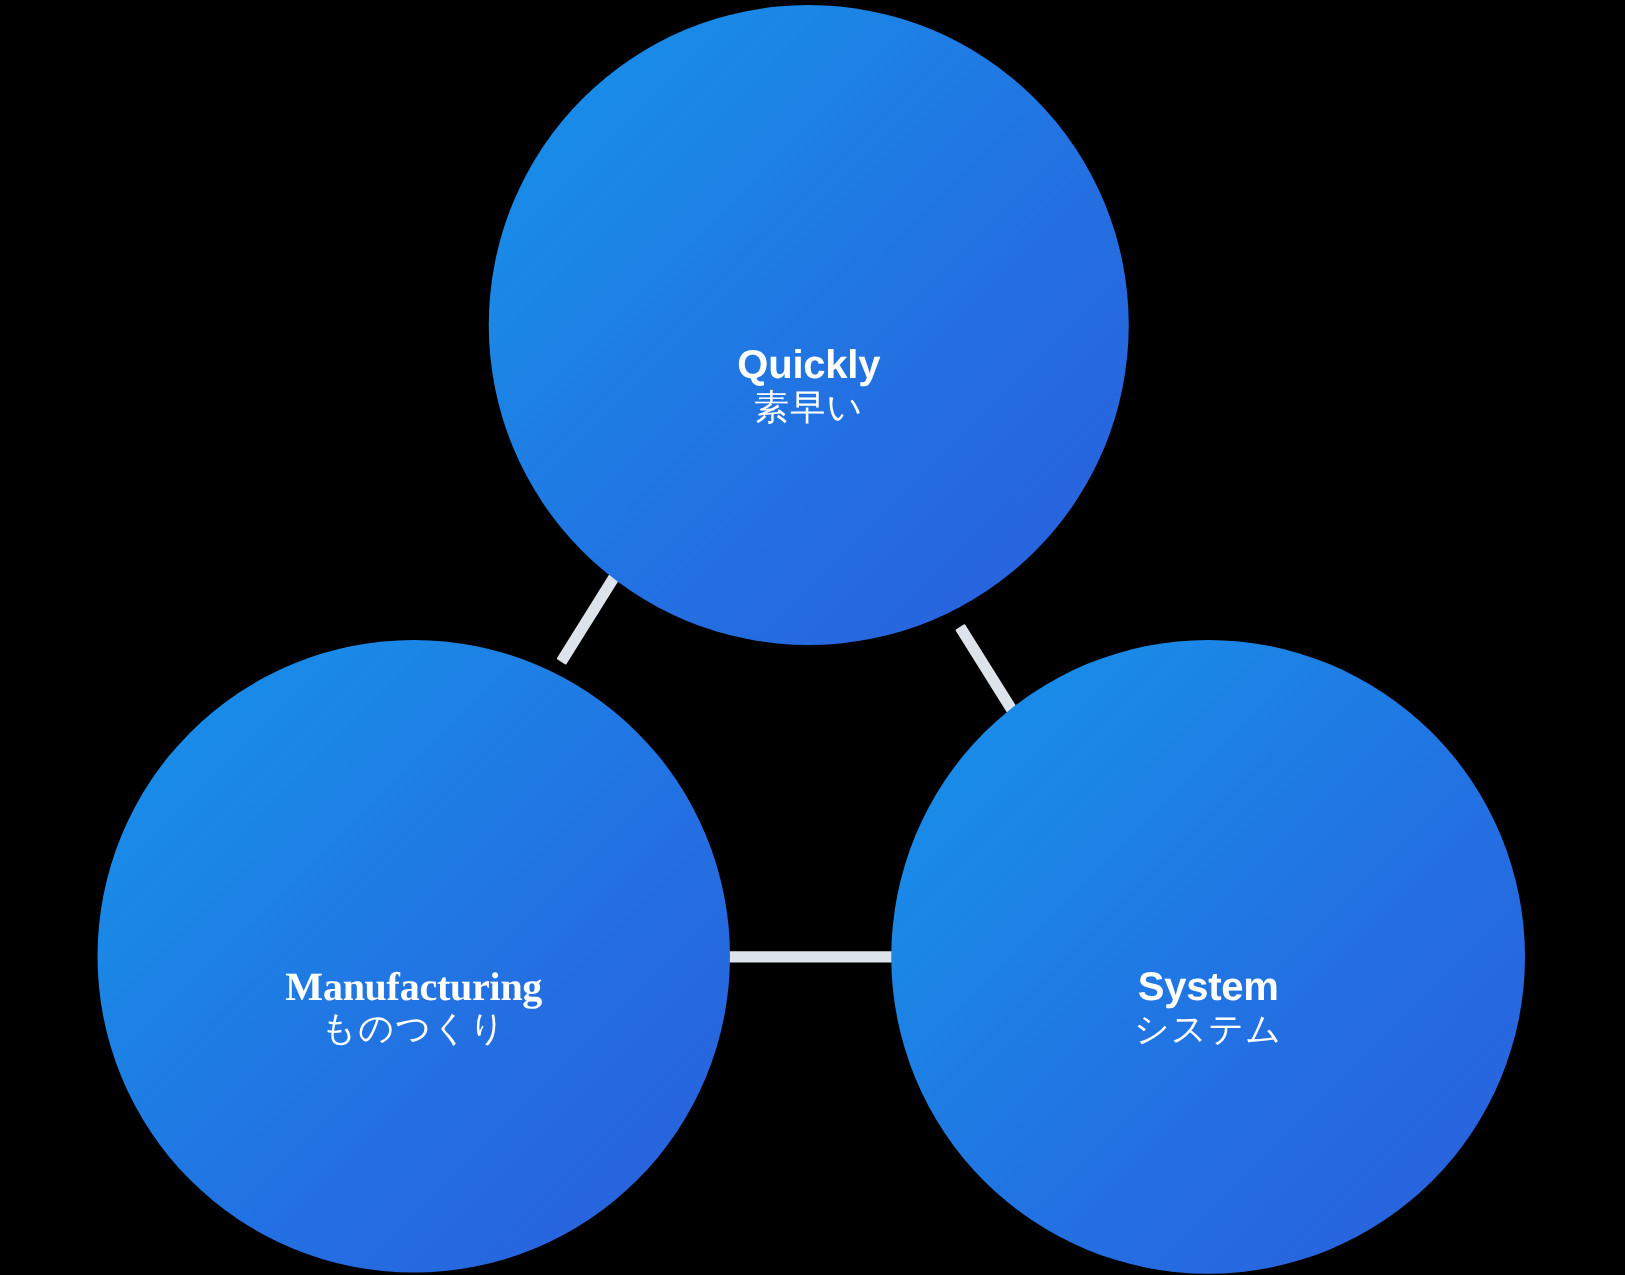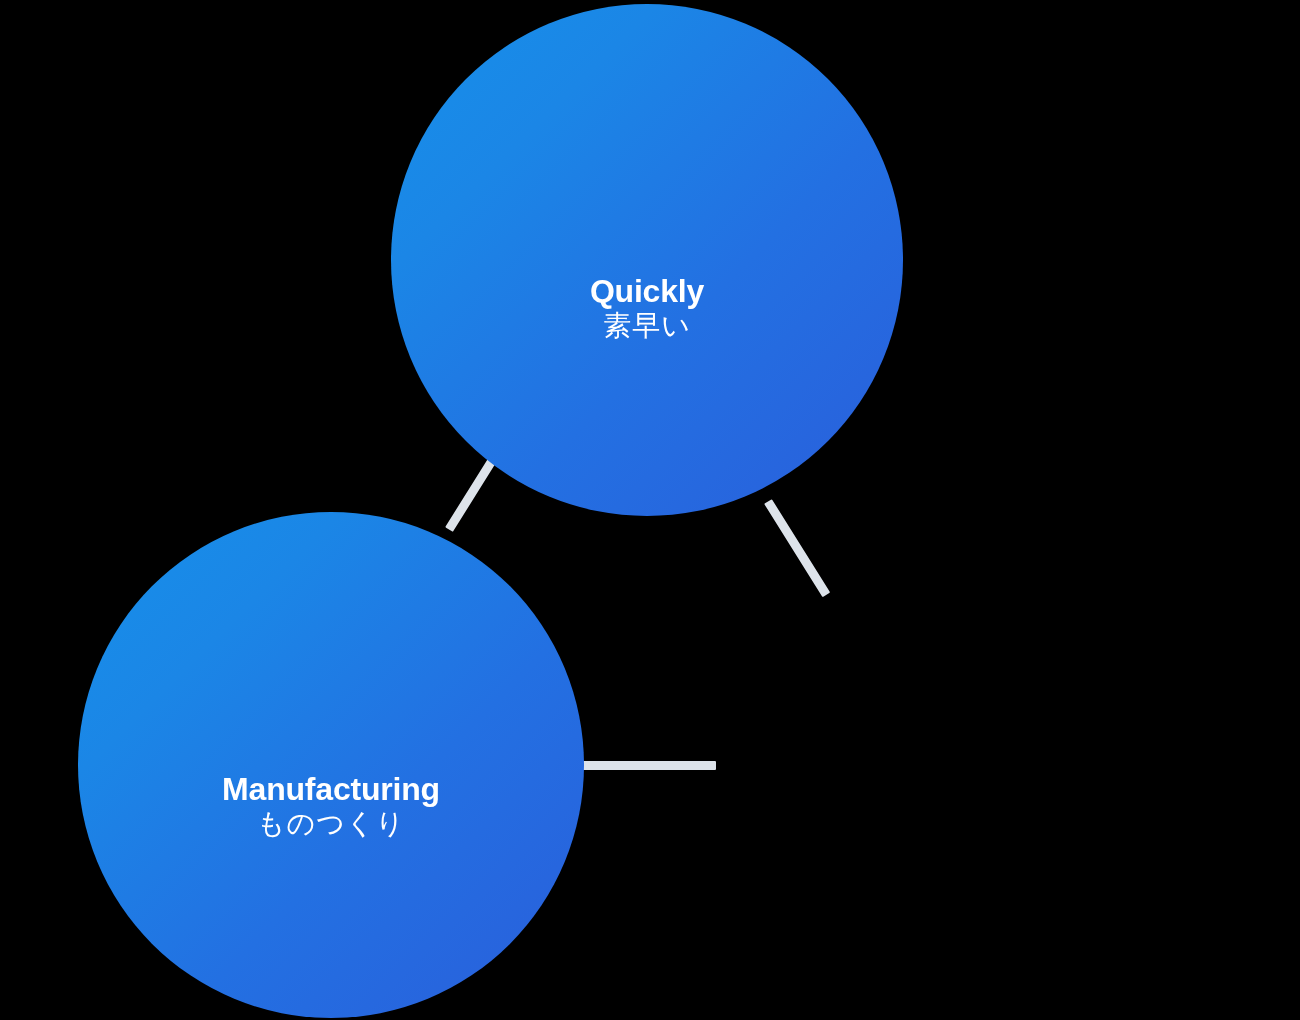--- a/index.html
+++ b/index.html
@@ -64,20 +64,21 @@
     width: 512px;
     height: 512px;
     padding-top: 96px;
   }
   #node-manufacturing {
     left: 78px;
     top: 512px;
     width: 506px;
     height: 506px;
     padding-top: 82px;
+    font-family: Liberation Serif, serif;
   }
   #node-system {
     left: 713px;
     top: 512px;
     width: 507px;
     height: 507px;
     padding-top: 82px;
   }
 
   .node-title {
@@ -111,14 +112,18 @@
   <div class="node" id="node-quickly">
     <div class="node-title">Quickly</div>
     <div class="node-subtitle">素早い</div>
   </div>
 
   <div class="node" id="node-manufacturing">
     <div class="node-title">Manufacturing</div>
     <div class="node-subtitle">ものつくり</div>
   </div>
 
+  <div class="node" id="node-system">
+    <div class="node-title">System</div>
+    <div class="node-subtitle">システム</div>
+  </div>
 
 </div>
 
 </body></html>

